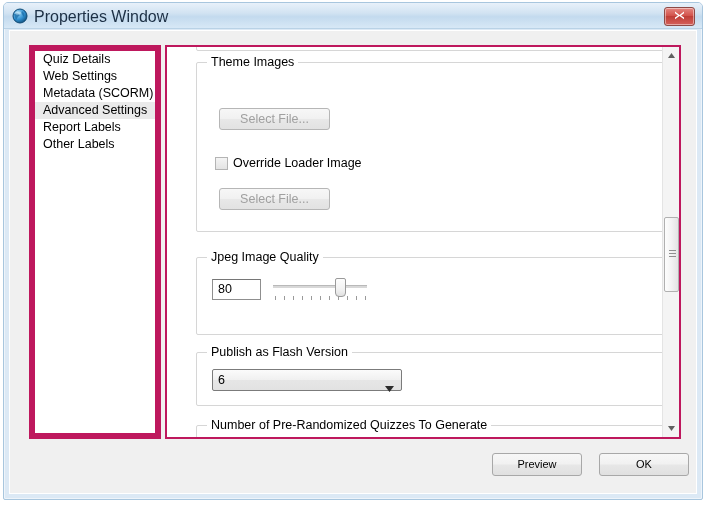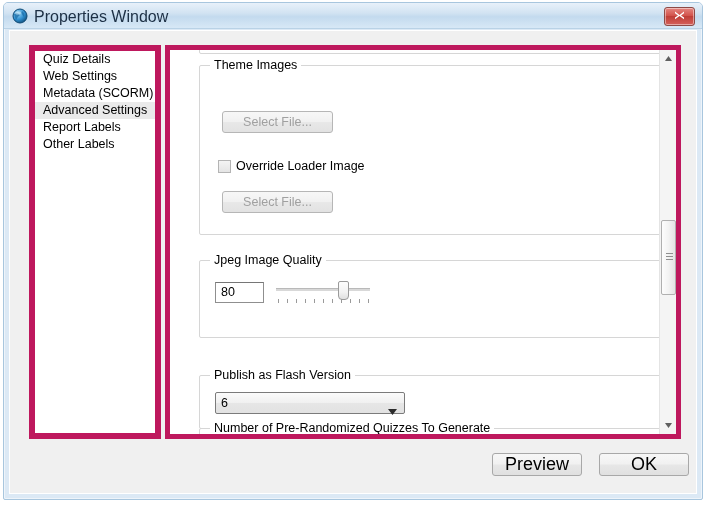--- a/index.html
+++ b/index.html
@@ -105,21 +105,21 @@
   .sb-item.selected { background: #eaeaea; }
 
   
   .panel {
     position: absolute;
     left: 155px;
     top: 14px;
     width: 516px;
     height: 394px;
     background: #ffffff;
-    border: 5px solid #be185d;
+    border: 2px solid #be185d;
     box-sizing: border-box;
     overflow: hidden;
   }
   .panel-inner {
     position: absolute;
     left: 0; top: 0;
     width: 500px;
     height: 100%;
   }
 
@@ -300,21 +300,21 @@
   
   .footer-btn {
     position: absolute;
     box-sizing: border-box;
     width: 90px;
     height: 23px;
     line-height: 21px;
     border: 1px solid #a8a8a8;
     border-radius: 3px;
     background: linear-gradient(to bottom, #f7f7f7 0%, #f1f1f1 48%, #e7e7e7 52%, #e0e0e0 100%);
-    font-size: 18px;
+    font-size: 11px;
     font-family: "Liberation Sans", sans-serif;
     text-align: center;
     color: #000;
     cursor: pointer;
   }
 </style>
 </head>
 <body>
 
 <div class="window">
@@ -408,21 +408,21 @@
                 <i style="left:47px"></i>
               <i style="left:56px"></i>
                 <i style="left:65px"></i>
                 <i style="left:74px"></i>
               <i style="left:83px"></i>
                 <i style="left:92px"></i>
             </div>
           </div>
         </div>
 
-        <div class="gbox" style="left:29px; top:305px; width:470px; height:54px;margin-top:20px;">
+        <div class="gbox" style="left:29px; top:305px; width:470px; height:54px;">
           <span class="gbox-title">Publish as Flash Version</span>
 
           <div class="combo" style="left:15px; top:16px; width:190px; height:22px;">
             <span>6</span>
             <span class="combo-arrow">
               <svg width="9" height="6" viewBox="0 0 9 6">
                   <path d="M0 0 L9 0 L4.5 6 Z" fill="#2b2b2b"></path>
                 </svg>
             </span>
           </div>

